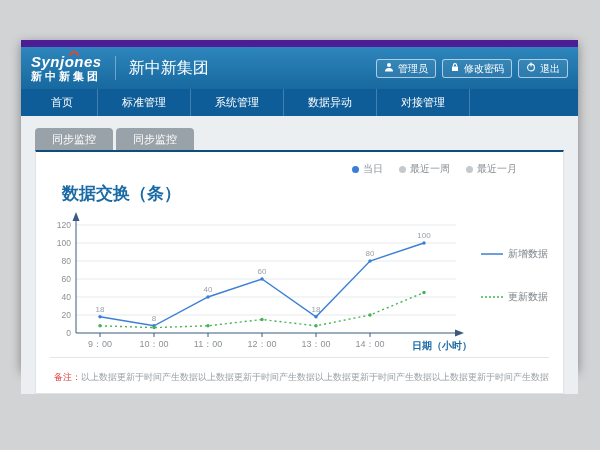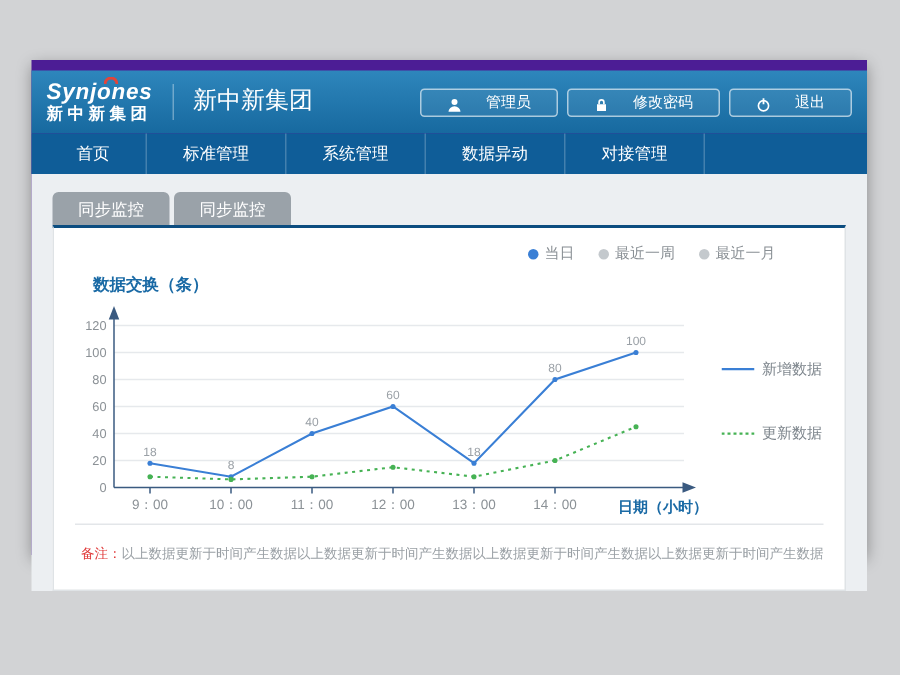--- a/index.html
+++ b/index.html
@@ -22,23 +22,23 @@
   }
   .logo { line-height:1.05; flex:none; }
   .logo-en { font-size:15px; font-weight:bold; font-style:italic; letter-spacing:.5px; position:relative; display:inline-block; }
   .logo-swoosh { position:absolute; top:-3px; left:38px; width:10px; height:5px;
     border:2px solid #e2453a; border-bottom:none; border-radius:10px 10px 0 0; }
   .logo-cn { font-size:11px; font-weight:bold; letter-spacing:3px; }
   .app-title { font-size:16px; margin-left:13px; padding-left:13px;
     border-left:1px solid rgba(255,255,255,.35); height:24px; line-height:24px; }
   .header-actions { margin-left:auto; display:flex; gap:6px; }
   .hbtn {
-    display:flex; align-items:flex-end; gap:16px;
+    display:flex; align-items:flex-start; gap:4px;
     background:rgba(255,255,255,.07); border:1px solid rgba(255,255,255,.6);
-    color:#fff; font-size:10px; padding:2px 17px; border-radius:3px; cursor:pointer;
+    color:#fff; font-size:10px; padding:2px 7px; border-radius:3px; cursor:pointer;
     font-family:inherit; line-height:1.3;
   }
   .hbtn svg { display:block; }
   
   .nav { height:27px; flex:none; background:#0f5d98; display:flex; align-items:stretch; padding-left:6px; }
   .nav-item {
     color:#fff; font-size:11px; display:flex; align-items:center;
     padding:0 24px; border-right:1px solid rgba(255,255,255,.22); cursor:pointer;
   }
   
@@ -53,21 +53,21 @@
     background:#fff; border:1px solid #dfe3e6; border-top:2px solid #0c4d80;
     position:relative; padding:8px 6px 0; height:244px;
   }
   .filter-legend {
     position:absolute; top:10px; right:46px; display:flex; gap:16px;
     font-size:10px; color:#8a9095; align-items:center;
   }
   .f-item { display:flex; align-items:center; cursor:pointer; }
   .dot { width:7px; height:7px; border-radius:50%; background:#c4c9cd; display:inline-block; margin-right:4px; }
   .dot.blue { background:#3a7fd5; }
-  .ylabel { color:#1a6aa5; font-weight:bold; font-size:11px; margin:22px 0 0 20px; }
+  .ylabel { color:#1a6aa5; font-weight:bold; font-size:17px; margin:22px 0 0 20px; }
   .chart-row { display:flex; align-items:center; margin-top:2px; }
   #chart { width:435px; height:150px; flex:none; }
   .series-legend { font-size:10px; color:#7d858c; display:flex; flex-direction:column; gap:29px; margin-left:4px; margin-top:-14px; }
   .s-item { display:flex; align-items:center; gap:5px; cursor:pointer; white-space:nowrap; }
   .s-item svg { display:block; }
   .note {
     border-top:1px solid #e3e6e9; margin:0 8px; padding:13px 4px;
     font-size:9px; color:#9aa0a5; text-align:center; white-space:nowrap; overflow:hidden;
   }
   .note-label { color:#e03a3a; }

